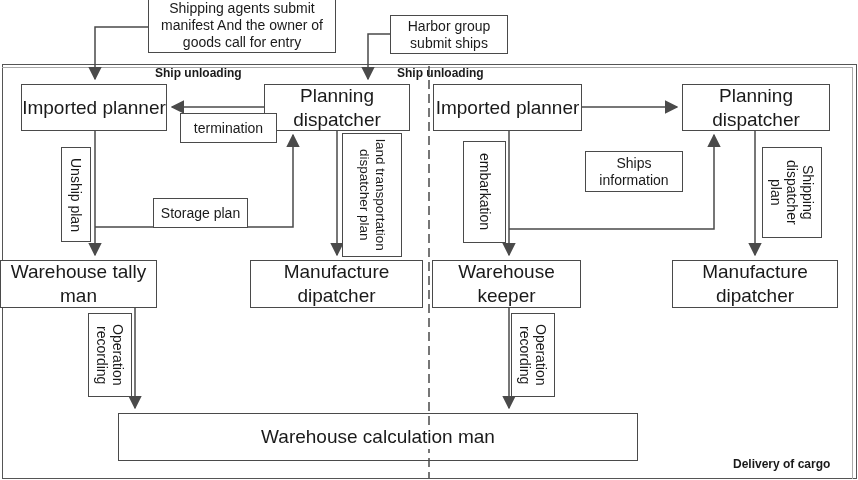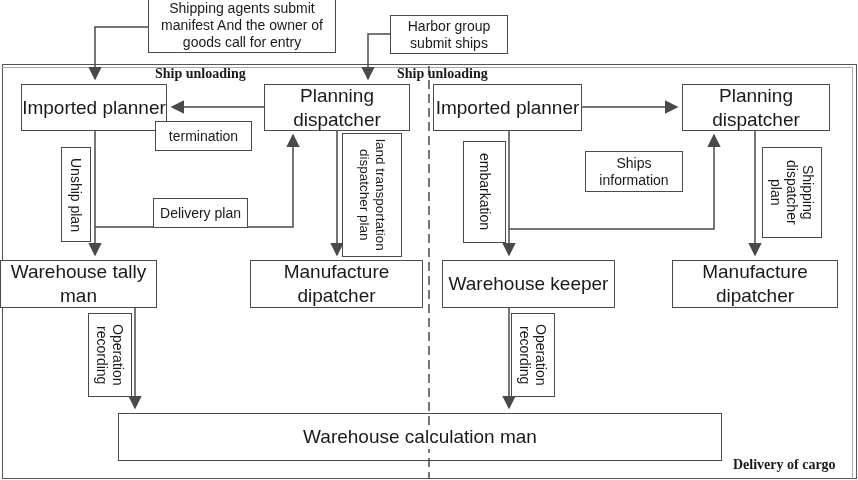--- a/index.html
+++ b/index.html
@@ -9,21 +9,21 @@
   .box { position: absolute; box-sizing: border-box; border: 1.5px solid #4a4a4a;
          background: #ffffff; display: flex; align-items: center; justify-content: center;
          text-align: center; font-size: 19px; line-height: 1.25; }
   .label { position: absolute; box-sizing: border-box; border: 1.5px solid #4a4a4a;
            background: #ffffff; display: flex; align-items: center; justify-content: center;
            text-align: center; font-size: 14px; line-height: 1.2; }
   .vlabel { position: absolute; box-sizing: border-box; border: 1.5px solid #4a4a4a;
             background: #ffffff; display: flex; align-items: center; justify-content: center;
             text-align: center; font-size: 14px; line-height: 1.15;
             writing-mode: vertical-rl; }
-  .section-title { position: absolute; font-weight: bold; font-size: 14px; white-space: nowrap; font-family: Liberation Serif, serif; }
+  .section-title { position: absolute; font-weight: bold; font-size: 12px; white-space: nowrap; }
   .frame { position: absolute; box-sizing: border-box; }
 </style>
 </head>
 <body>
 
 <div class="frame" style="left:2px;top:64px;width:855px;height:415px;border:1.5px solid #555;"></div>
 <div class="frame" style="left:2px;top:67px;width:851px;height:412px;border-top:1px solid #aaa;border-right:1px solid #aaa;"></div>
 
 <svg id="links" viewBox="0 0 858 480">
   <defs>
@@ -71,28 +71,28 @@
 <div class="section-title" style="left:155px;top:66px;">Ship unloading</div>
 <div class="section-title" style="left:397px;top:66px;">Ship unloading</div>
 <div class="section-title" style="left:733px;top:457px;">Delivery of cargo</div>
 
 <div class="box" style="left:21px;top:84px;width:146px;height:47px;">
   <span>Imported planner</span>
 </div>
 <div class="box" style="left:264px;top:84px;width:146px;height:47px;">
   <span>Planning dispatcher</span>
 </div>
-<div class="label" style="left:155px;top:113px;width:97px;height:30px;margin-top:8px;">
+<div class="label" style="left:180px;top:113px;width:97px;height:30px;">
   <span>termination</span>
 </div>
 <div class="vlabel" style="left:61px;top:147px;width:30px;height:95px;">
   <span>Unship plan</span>
 </div>
 <div class="label" style="left:153px;top:198px;width:95px;height:30px;">
-  <span>Delivery plan</span>
+  <span>Storage plan</span>
 </div>
 <div class="vlabel" style="left:342px;top:133px;width:60px;height:124px;font-size:13.5px;">
   <span>land transportation dispatcher plan</span>
 </div>
 <div class="box" style="left:0;top:260px;width:157px;height:48px;">
   <span>Warehouse tally man</span>
 </div>
 <div class="box" style="left:250px;top:260px;width:173px;height:48px;">
   <span>Manufacture dipatcher</span>
 </div>
@@ -108,25 +108,25 @@
 </div>
 <div class="label" style="left:585px;top:113px;width:98px;height:41px;margin-top:38px;">
   <span>Ships information</span>
 </div>
 <div class="vlabel" style="left:463px;top:141px;width:43px;height:102px;">
   <span>embarkation</span>
 </div>
 <div class="vlabel" style="left:762px;top:147px;width:60px;height:91px;">
   <span>Shipping dispatcher plan</span>
 </div>
-<div class="box" style="left:442px;top:260px;width:173px;height:48px;">
+<div class="box" style="left:432px;top:260px;width:149px;height:48px;">
   <span>Warehouse keeper</span>
 </div>
 <div class="box" style="left:672px;top:260px;width:166px;height:48px;">
   <span>Manufacture dipatcher</span>
 </div>
 <div class="vlabel" style="left:511px;top:313px;width:44px;height:84px;">
   <span>Operation recording</span>
 </div>
 
-<div class="box" style="left:118px;top:413px;width:604px;height:48px;background:transparent;">
+<div class="box" style="left:118px;top:413px;width:520px;height:48px;background:transparent;">
   <span style="background:#fff;padding:0 1px;">Warehouse calculation man</span>
 </div>
 
 </body></html>

